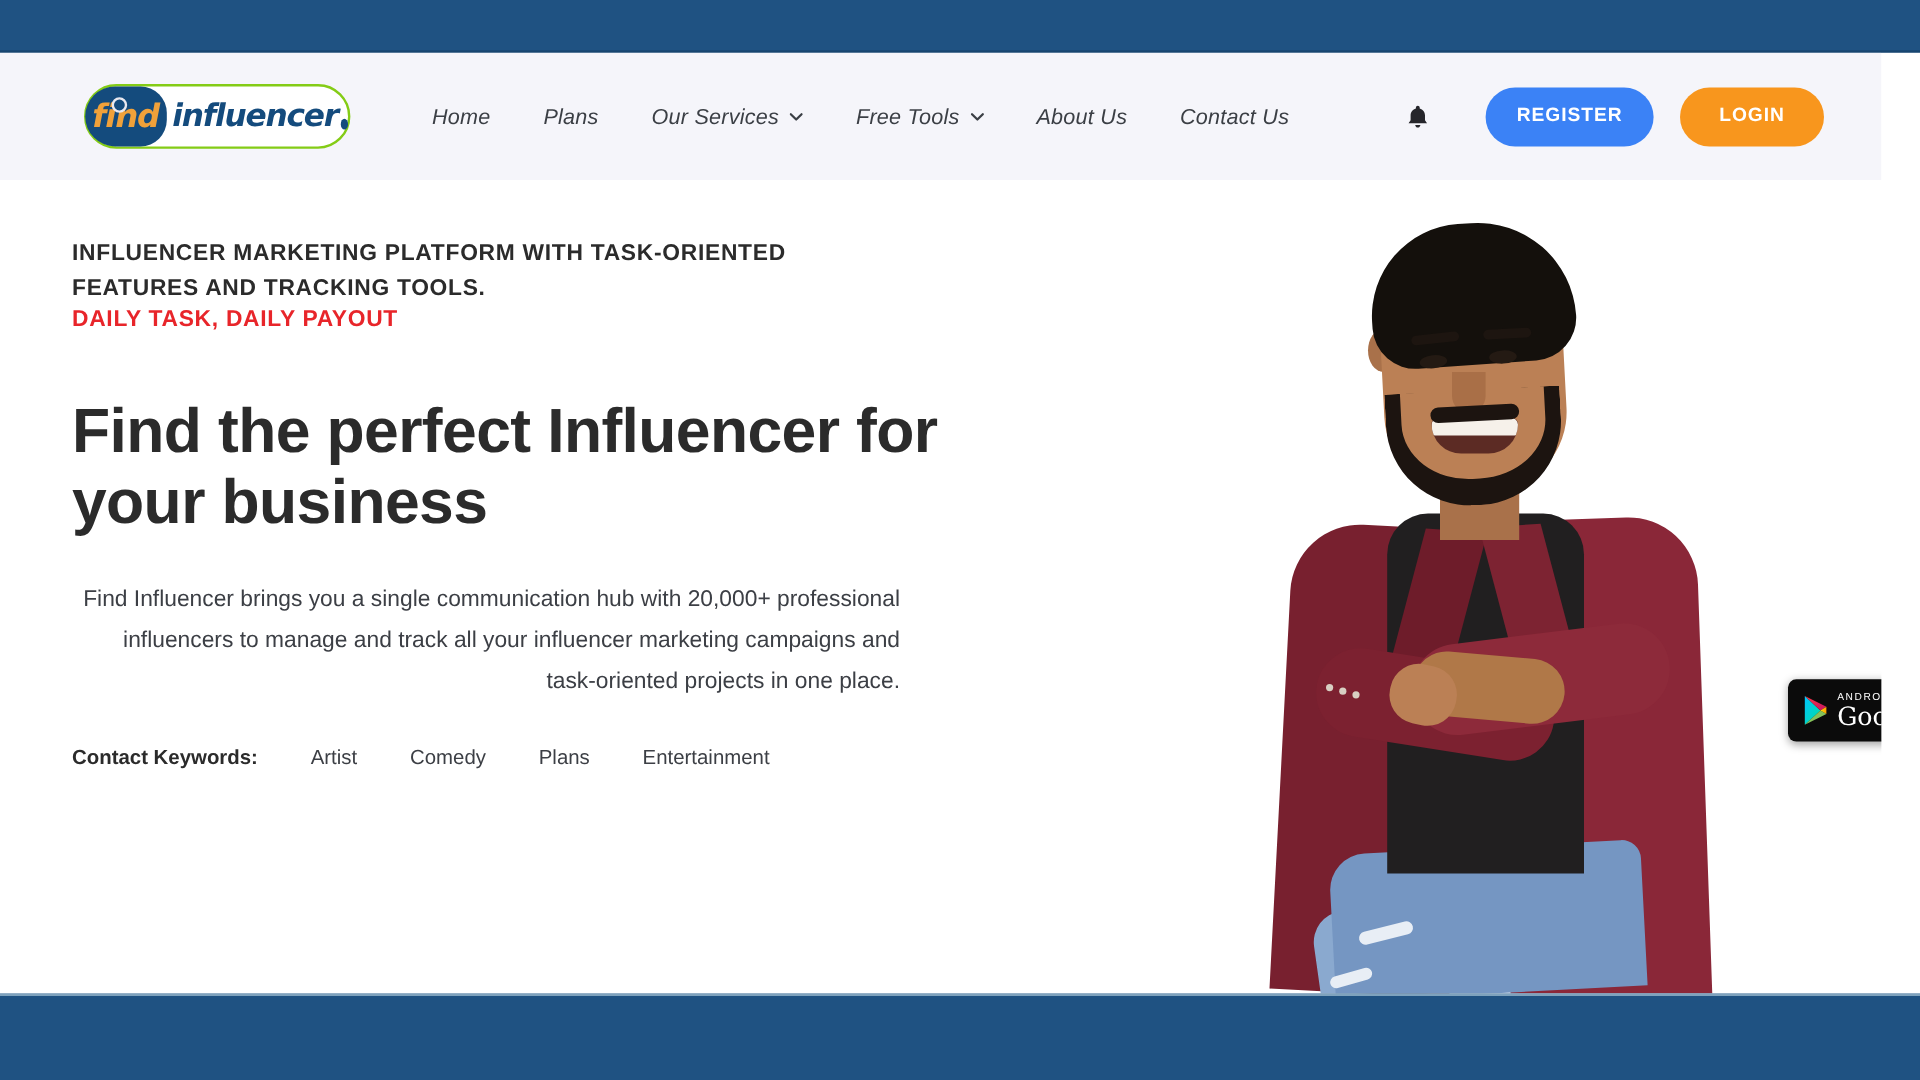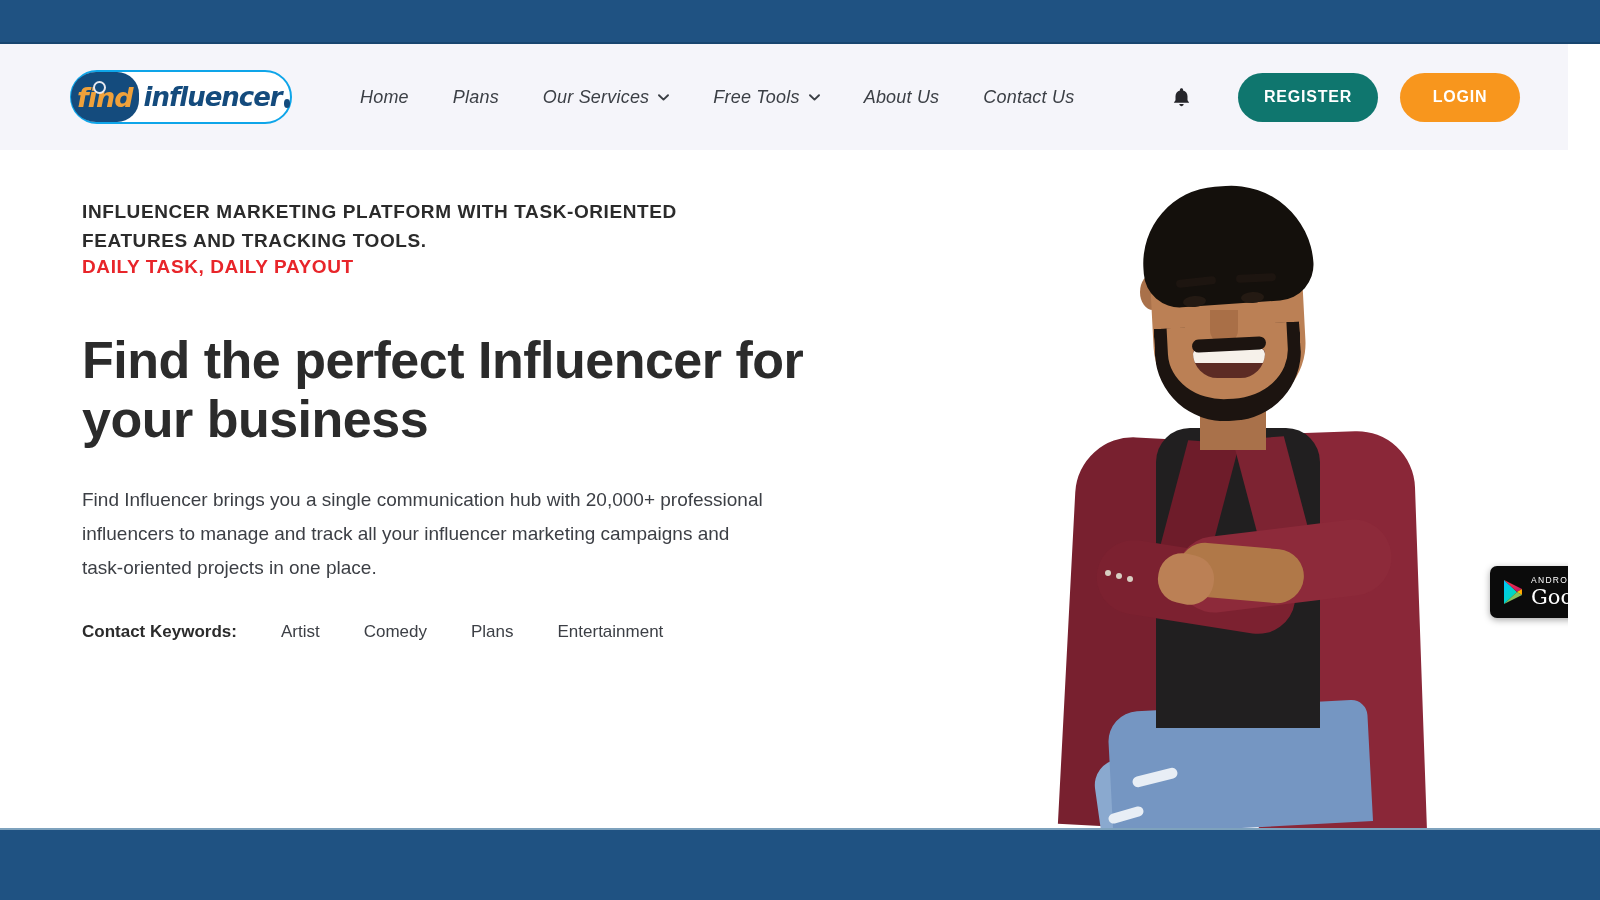--- a/index.html
+++ b/index.html
@@ -37,21 +37,21 @@
   header.nav {
     position:relative; height:106px; width:1568px;
     background:#f5f5fa;
     display:flex; align-items:center;
   }
 
   
   .logo {
     margin-left:70px;
     width:222px; height:54px;
-    border:2px solid #0ea5e9;
+    border:2px solid #84cc16;
     border-radius:27px;
     background:#ffffff;
     display:flex; align-items:center;
     position:relative; flex:none;
   }
   .logo-find {
     width:96px; height:50px;
     background:#144b7d;
     border-radius:25px 22px 22px 25px;
     margin-left:-1px;
@@ -96,45 +96,45 @@
   .bell { margin-left:54px; cursor:pointer; display:flex; align-items:center; }
 
   
   .auth { margin-left:auto; margin-right:48px; display:flex; align-items:center; gap:22px; }
   .btn-register, .btn-login {
     border:none; border-radius:26px;
     font-size:16px; font-weight:bold; letter-spacing:.8px;
     color:#ffffff; cursor:pointer; font-family:"Liberation Sans", sans-serif;
     display:flex; align-items:center; justify-content:center;
   }
-  .btn-register { width:140px; height:49px; background:#0f766e; }
+  .btn-register { width:140px; height:49px; background:#3b82f6; }
   .btn-login    { width:120px; height:49px; background:#f8961d; }
 
   
   .hero { position:relative; height:678px; width:1568px; background:#ffffff; }
 
-  .hero-copy { position:absolute; left:82px; top:47px; width:800px; }
+  .hero-copy { position:absolute; left:60px; top:47px; width:800px; }
 
   .eyebrow {
     font-size:19px; font-weight:bold; color:#2b2b2b;
     letter-spacing:.6px; line-height:1.55; text-transform:uppercase;
     max-width:640px;
   }
   .tagline {
     font-size:19px; font-weight:bold; color:#e8252a;
     letter-spacing:.6px; text-transform:uppercase;
   }
   h1.headline {
     margin-top:53px;
     font-size:52px; font-weight:bold; color:#2b2b2b;
     line-height:1.13; letter-spacing:-0.5px;
   }
   .blurb {
     margin-top:35px; width:690px;
-    font-size:19px; color:#3c3f45; line-height:1.78;
+    font-size:19px; color:#3c3f45; line-height:1.78;text-align:right;
   }
   .cta {
     margin-top:30px;
     width:226px; height:53px; border:none; border-radius:27px;
     background:#10457d; color:#ffffff; font-size:19px;
     font-family:"Liberation Sans", sans-serif;
     cursor:pointer;
   }
   .trending { margin-top:37px; display:flex; align-items:baseline; }
   .trending-label { font-size:17px; font-weight:bold; color:#2b2b2b; }

